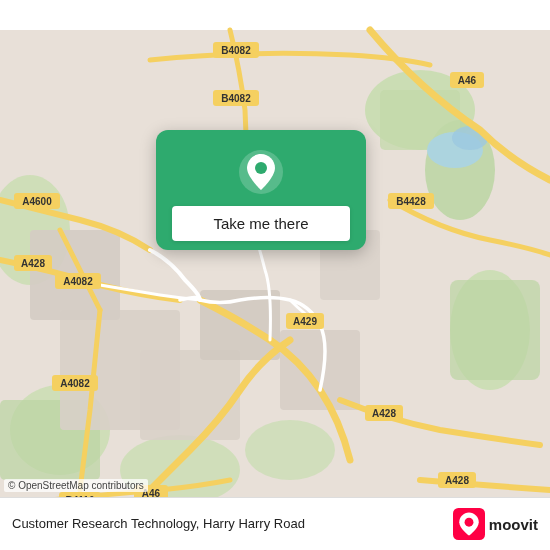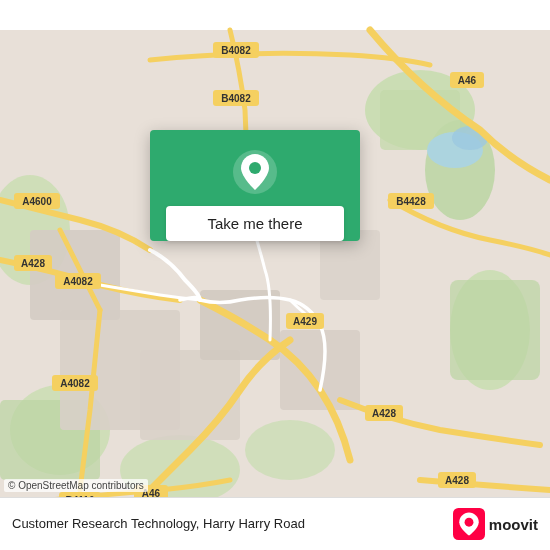--- a/index.html
+++ b/index.html
@@ -22,25 +22,25 @@
       width: 100%;
       height: 100%;
       position: absolute;
       top: 0; left: 0;
     }
 
     
     #location-card {
       position: absolute;
       top: 130px;
-      left: 150px;
+      left: 156px;
       width: 210px;
       background: #2eaa6e;
-      border-radius: 4px;
-      padding: 18px 16px 0 16px;
+      border-radius: 12px;
+      padding: 18px 16px 9px 16px;
       display: flex;
       flex-direction: column;
       align-items: center;
       box-shadow: 0 4px 16px rgba(0,0,0,0.25);
       z-index: 10;
     }
 
     #location-pin-icon {
       width: 48px;
       height: 48px;

